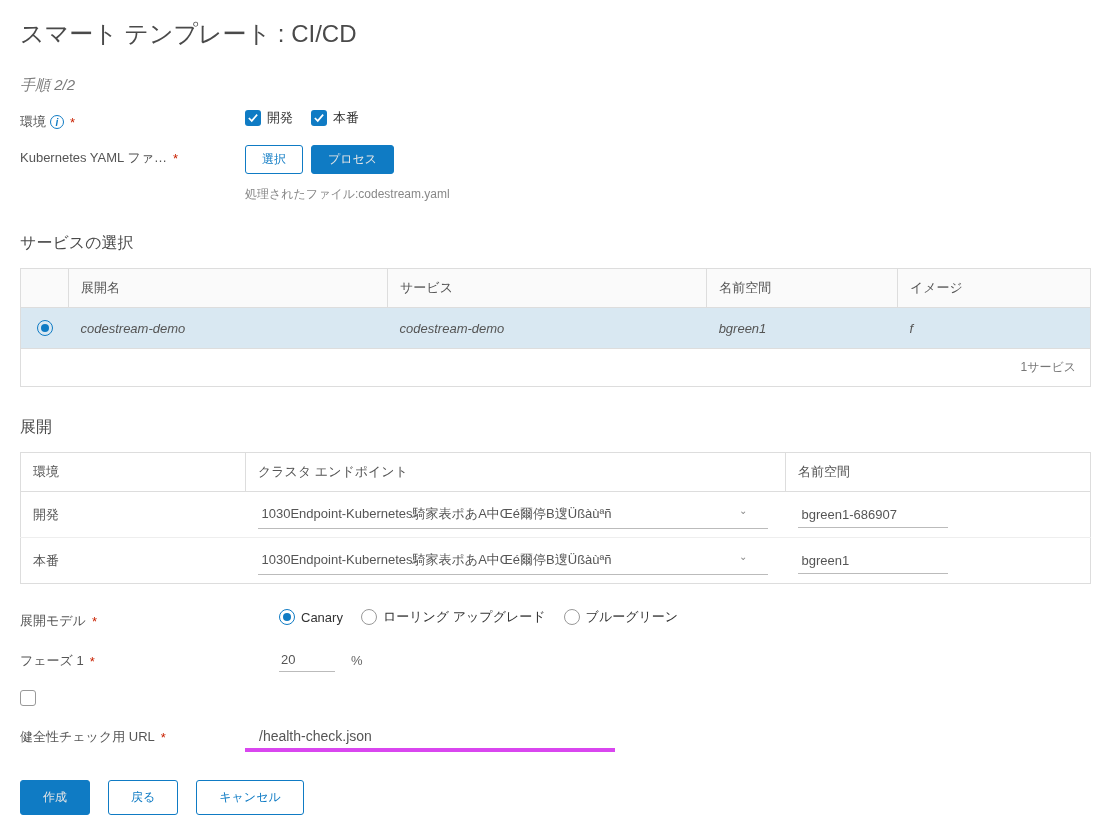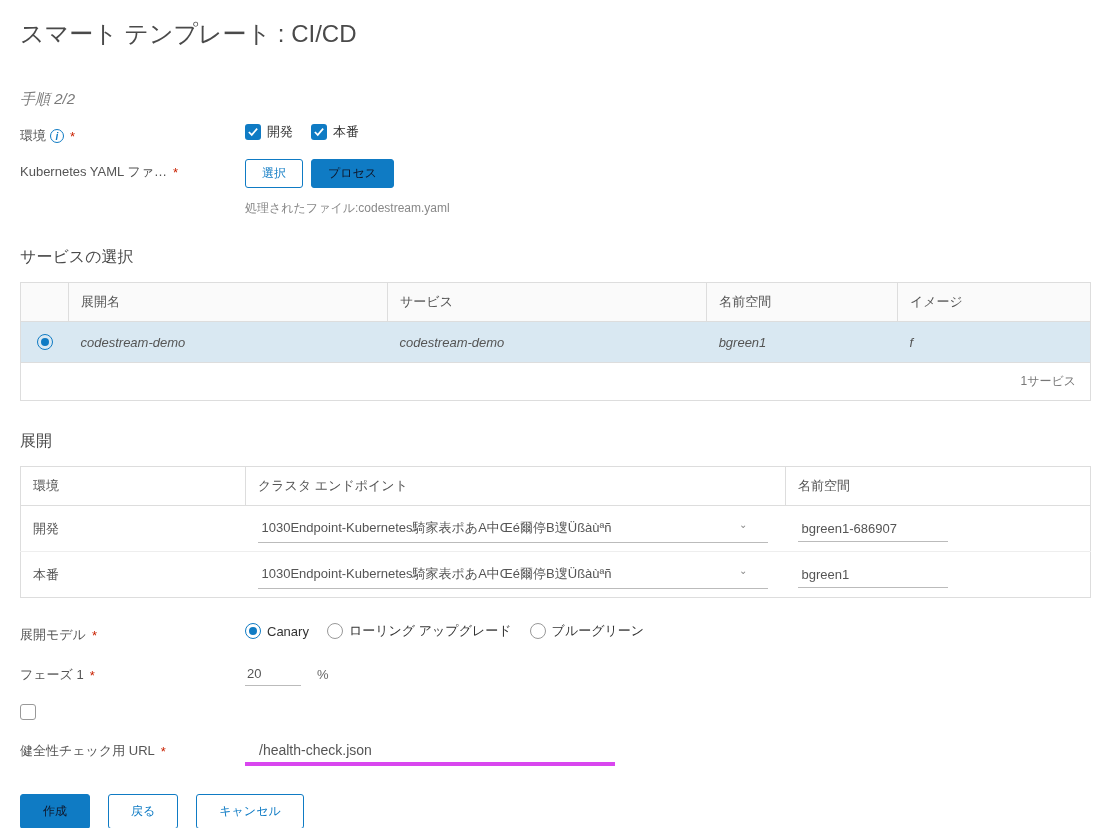--- a/index.html
+++ b/index.html
@@ -12,21 +12,21 @@
       font-size: 13px;
       color: #333;
       background: #fff;
       padding: 18px 20px;
       width: 1111px;
     }
     .page-title {
       font-size: 24px;
       font-weight: 300;
       color: #4a4a4a;
-      margin-bottom: 40px;
+      margin-bottom: 26px;
     }
     .step-indicator {
       font-style: italic;
       color: #7a7a7a;
       font-size: 15px;
       margin-bottom: 14px;
     }
     .form-row {
       display: flex;
       align-items: flex-start;
@@ -119,21 +119,21 @@
       border: 1px solid transparent;
     }
     .btn-outline {
       background: #fff;
       border: 1px solid #0f7bc4;
       color: #0f7bc4;
     }
     .btn-primary {
       background: #0f7bc4;
       border: 1px solid #0f7bc4;
-      color: #0f172a;
+      color: #e5e5e5;
     }
     .file-processed {
       color: #888;
       font-size: 12px;
       margin-top: 12px;
     }
     .section-title {
       font-size: 16px;
       color: #4a4a4a;
       font-weight: 400;
@@ -252,21 +252,21 @@
       color: #555;
     }
     .action-buttons {
       display: flex;
       gap: 18px;
       margin-top: 28px;
     }
     .action-buttons .btn {
       padding: 8px 22px;
     }
-    .form-row-spaced { margin-bottom: 18px; }
+    .form-row-spaced { margin-bottom: 18px; gap: 34px; }
     .cluster-cell { width: 540px; }
   </style>
 </head>
 <body>
 
 <h1 class="page-title">スマート テンプレート : CI/CD</h1>
 <div class="step-indicator">手順 2/2</div>
 
 <div class="form-row">
   <div class="form-label">

